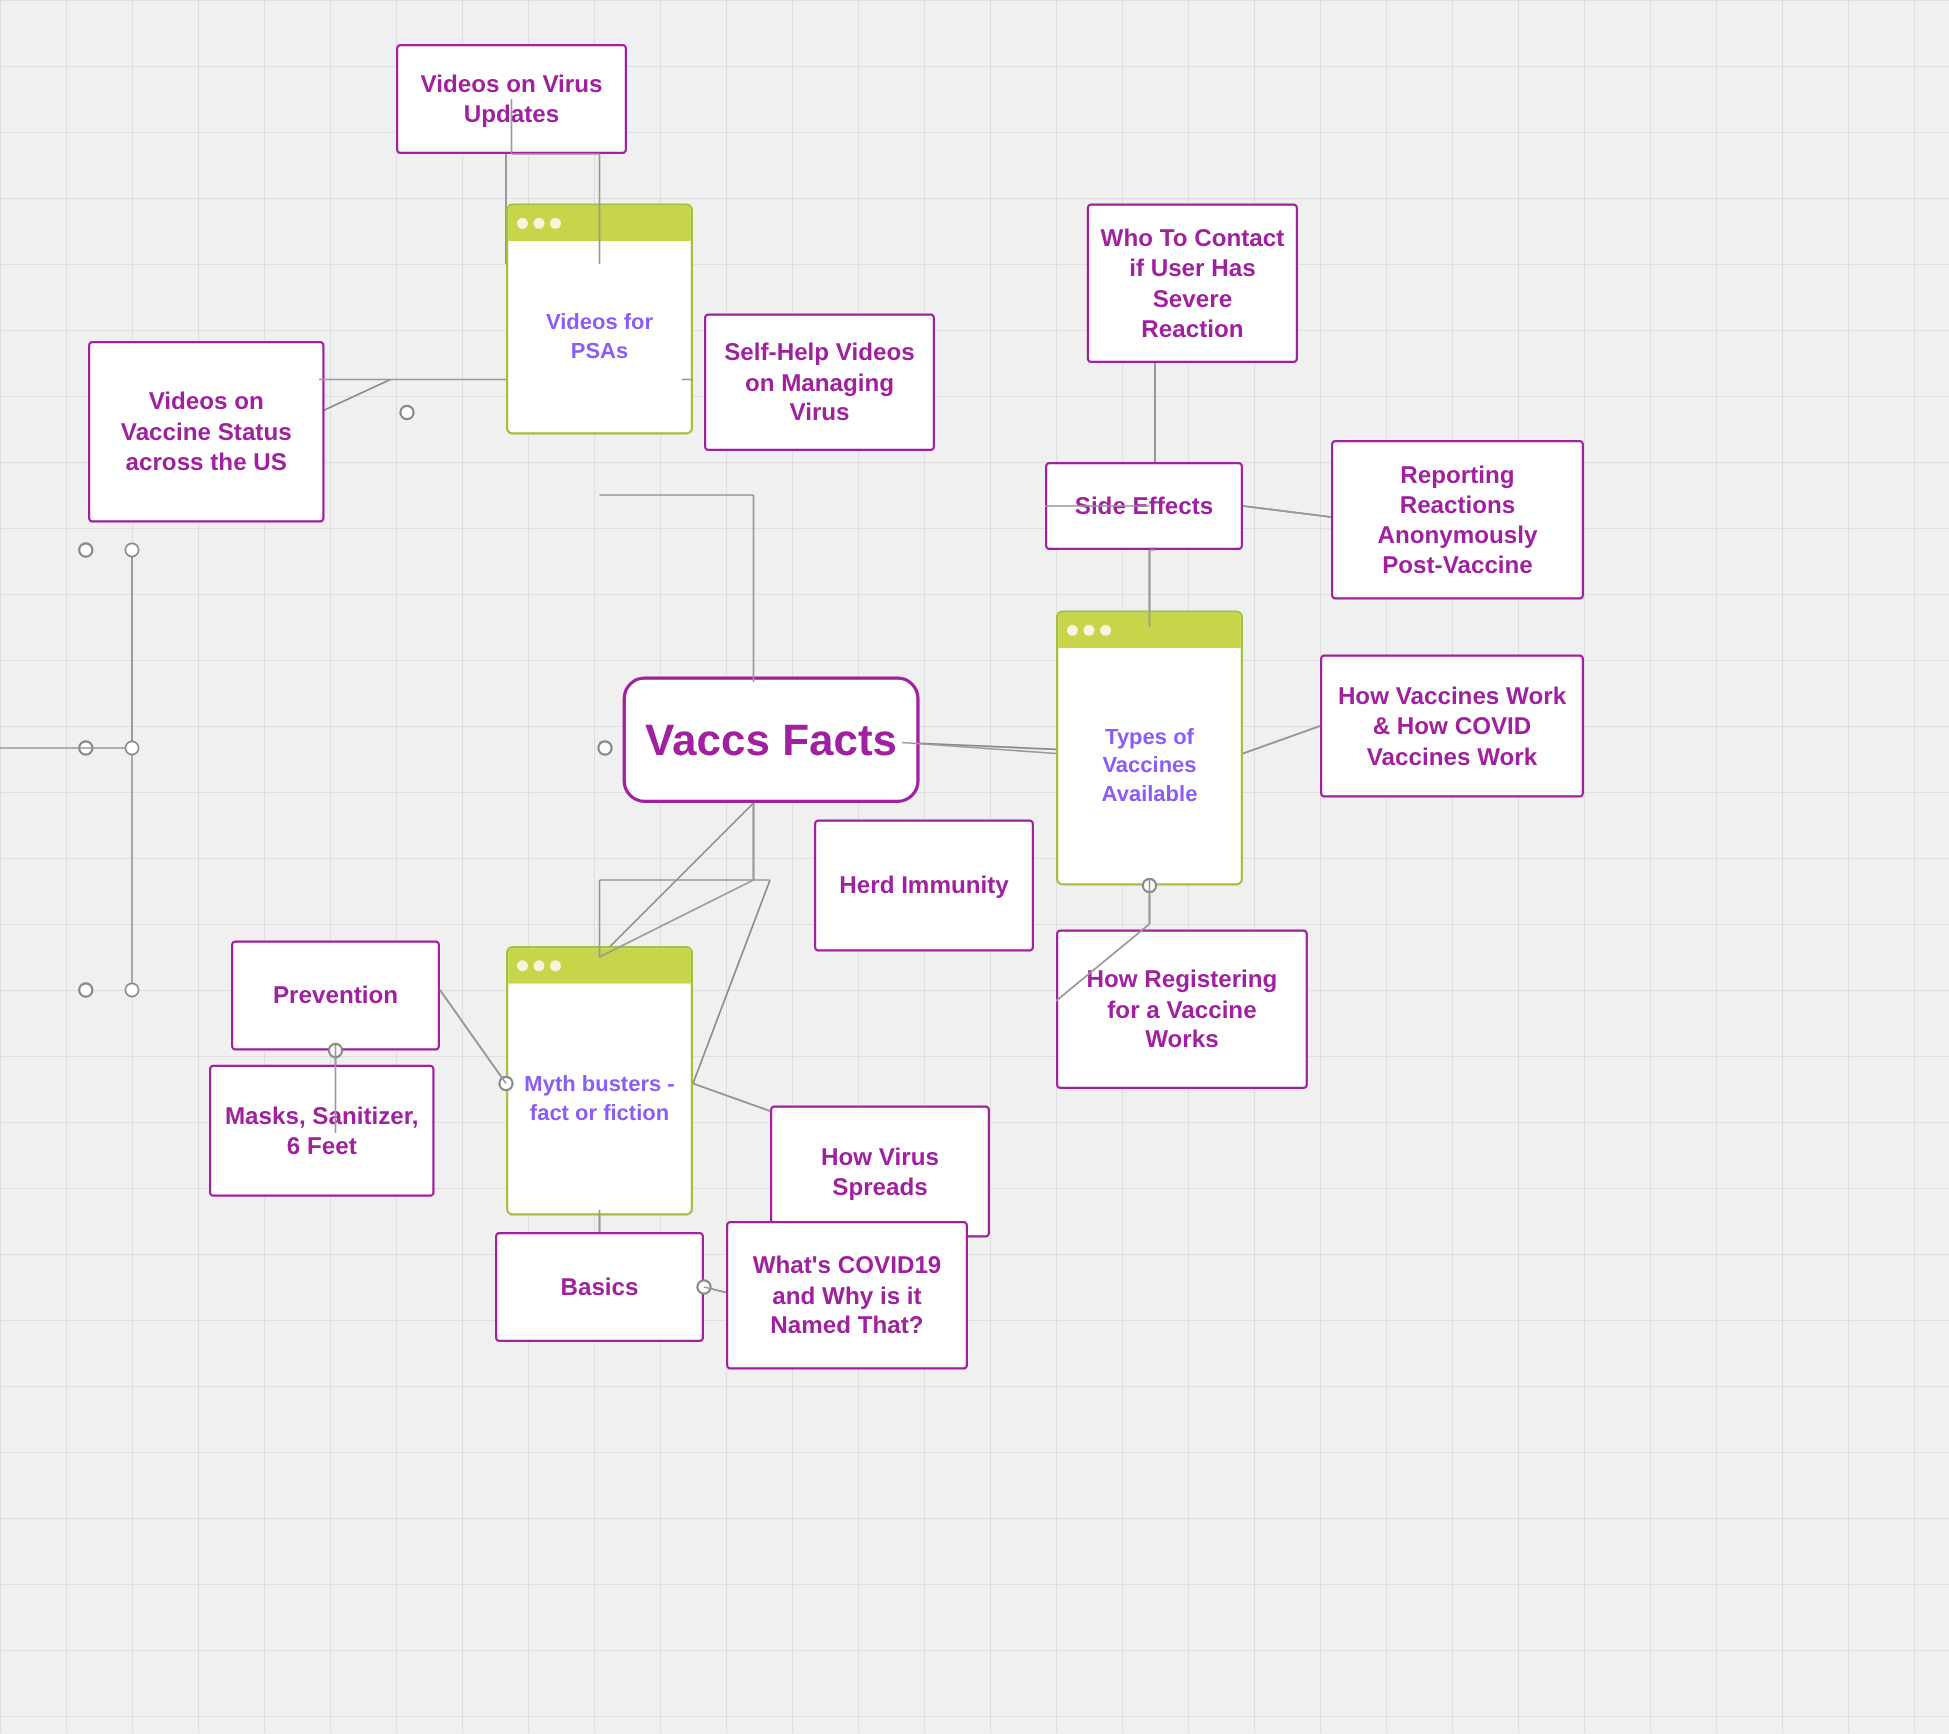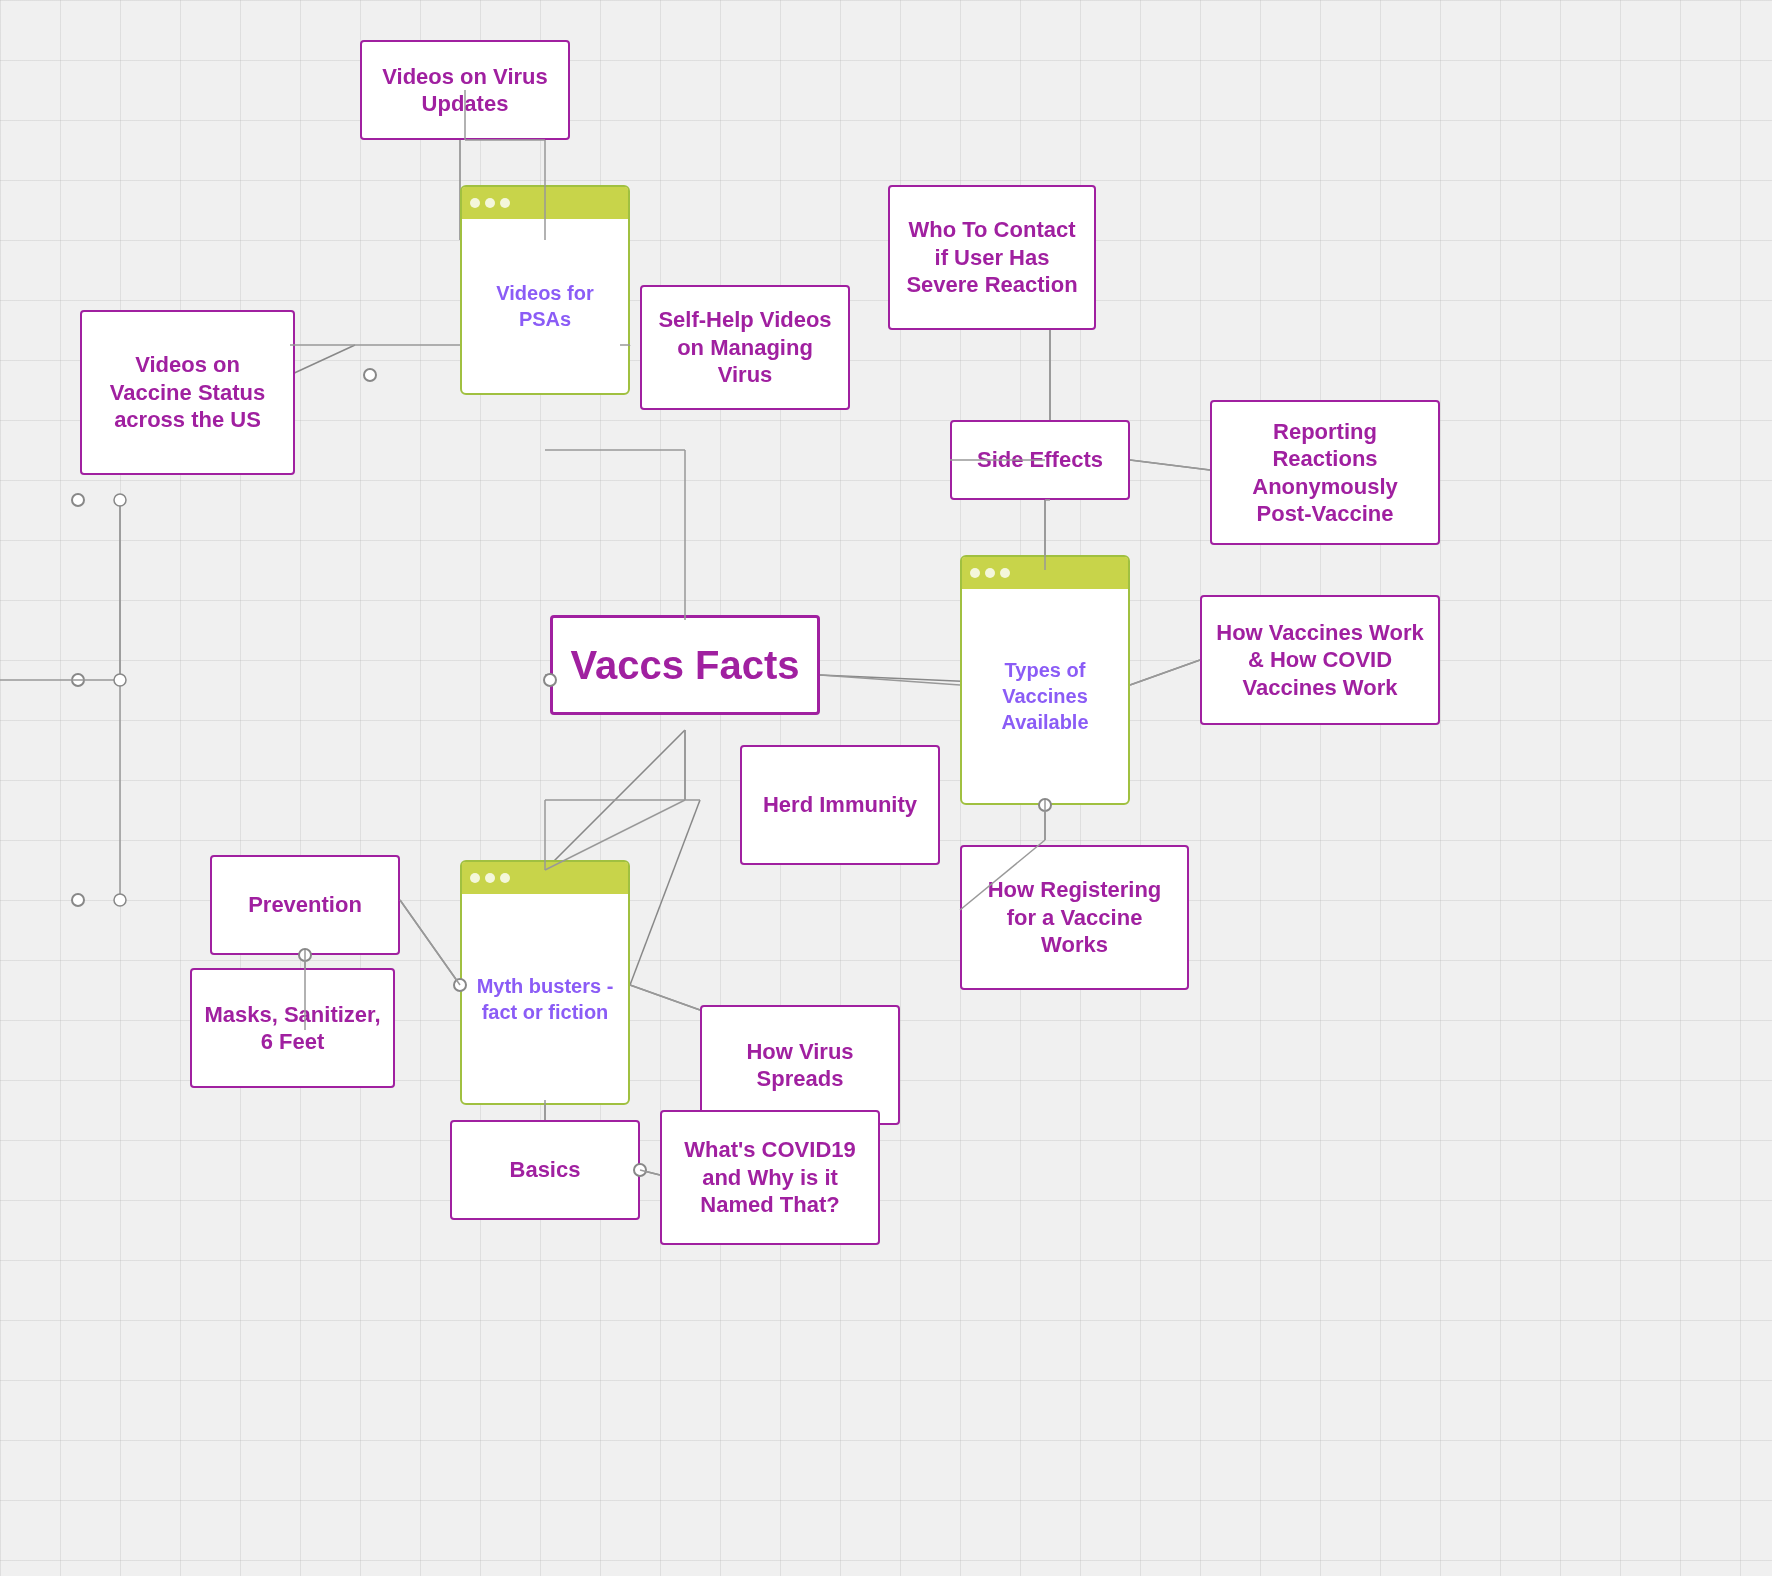--- a/index.html
+++ b/index.html
@@ -219,33 +219,33 @@
     </div>
     <div class="window-body">
       <span>Videos for PSAs</span>
     </div>
   </div>
 
   <div class="node" style="left:640px; top:285px; width:210px; height:125px;">
     <span class="node-label">Self-Help Videos on Managing Virus</span>
   </div>
 
-  <div class="node" style="left:888px; top:185px; width:208px; height:145px;">
+  <div class="node" style="left:988px; top:185px; width:192px; height:145px;">
     <span class="node-label">Who To Contact if User Has Severe Reaction</span>
   </div>
 
   <div class="node" style="left:950px; top:420px; width:180px; height:80px;">
     <span class="node-label">Side Effects</span>
   </div>
 
   <div class="node" style="left:1210px; top:400px; width:230px; height:145px;">
     <span class="node-label">Reporting Reactions Anonymously Post-Vaccine</span>
   </div>
 
-  <div class="node" style="left:550px; top:615px; width:270px; height:100px; border-width:3px;">
+  <div class="node" style="left:566px; top:615px; width:270px; height:115px; border-width:3px;border-radius:20px;">
     <span class="node-label" style="font-size:40px; font-weight:900;">Vaccs Facts</span>
   </div>
 
   <div class="window-node" style="left:960px; top:555px; width:170px; height:250px;">
     <div class="window-titlebar">
       <div class="dot"></div>
         <div class="dot"></div>
         <div class="dot"></div>
     </div>
     <div class="window-body">

